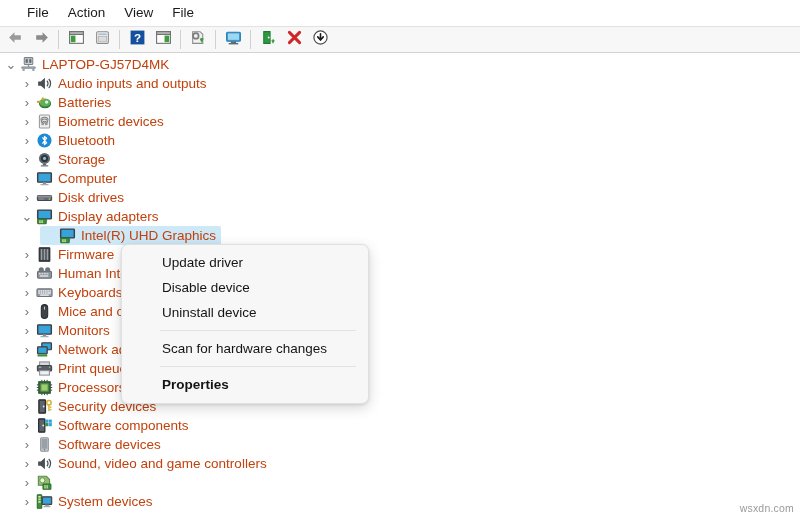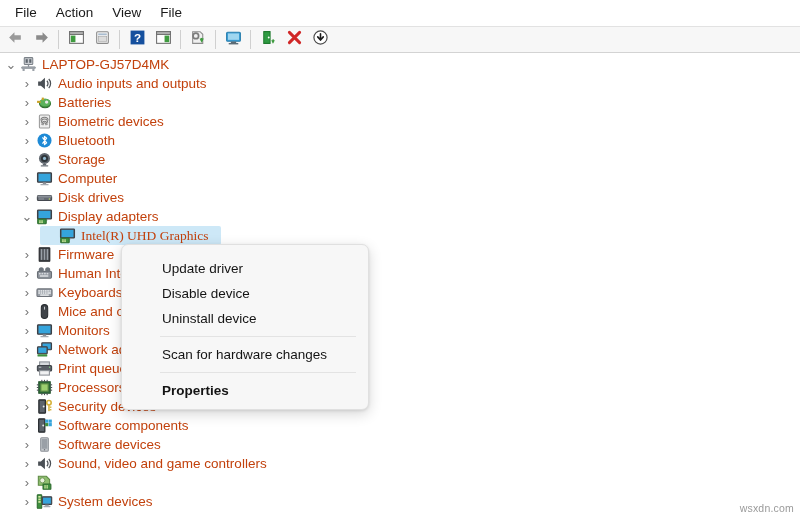--- a/index.html
+++ b/index.html
@@ -16,21 +16,21 @@
     position: relative;
     -webkit-font-smoothing: antialiased;
   }
 
   
   #menubar {
     height: 26px;
     background: #ffffff;
     display: flex;
     align-items: center;
-    padding-left: 6px;
+    padding-left: 18px;
     box-sizing: border-box;
   }
   .menubar-item {
     font-size: 13.5px;
     color: #1a1a1a;
     padding: 2px 10px 2px 9px;
     line-height: 18px;
     cursor: default;
     white-space: nowrap;
   }
@@ -111,33 +111,33 @@
   .tree-row.selected .sel-bg {
     position: absolute;
     left: 40px;
     top: 0;
     height: 19px;
     background: #cde8f7;
     border-radius: 2px;
     z-index: 0;
   }
   .tree-row.selected .tico,
-  .tree-row.selected .tlabel { position: relative; z-index: 1; font-family: Liberation Serif, serif; }
+  .tree-row.selected .tlabel { position: relative; z-index: 1; }
 
   
   #ctxmenu {
     position: absolute;
     left: 121px;
     top: 244px;
     width: 248px;
     background: #f7f7f7;
     border: 1px solid #e0e0e0;
     border-radius: 7px;
     box-shadow: 0 4px 14px rgba(0,0,0,0.16), 0 1px 3px rgba(0,0,0,0.10);
-    padding: 11px 0 6px 0;
+    padding: 5px 0 6px 0;
     box-sizing: border-box;
     z-index: 50;
   }
   .ctx-item {
     height: 25px;
     display: flex;
     align-items: center;
     padding-left: 40px;
     font-size: 13.5px;
     color: #141414;

